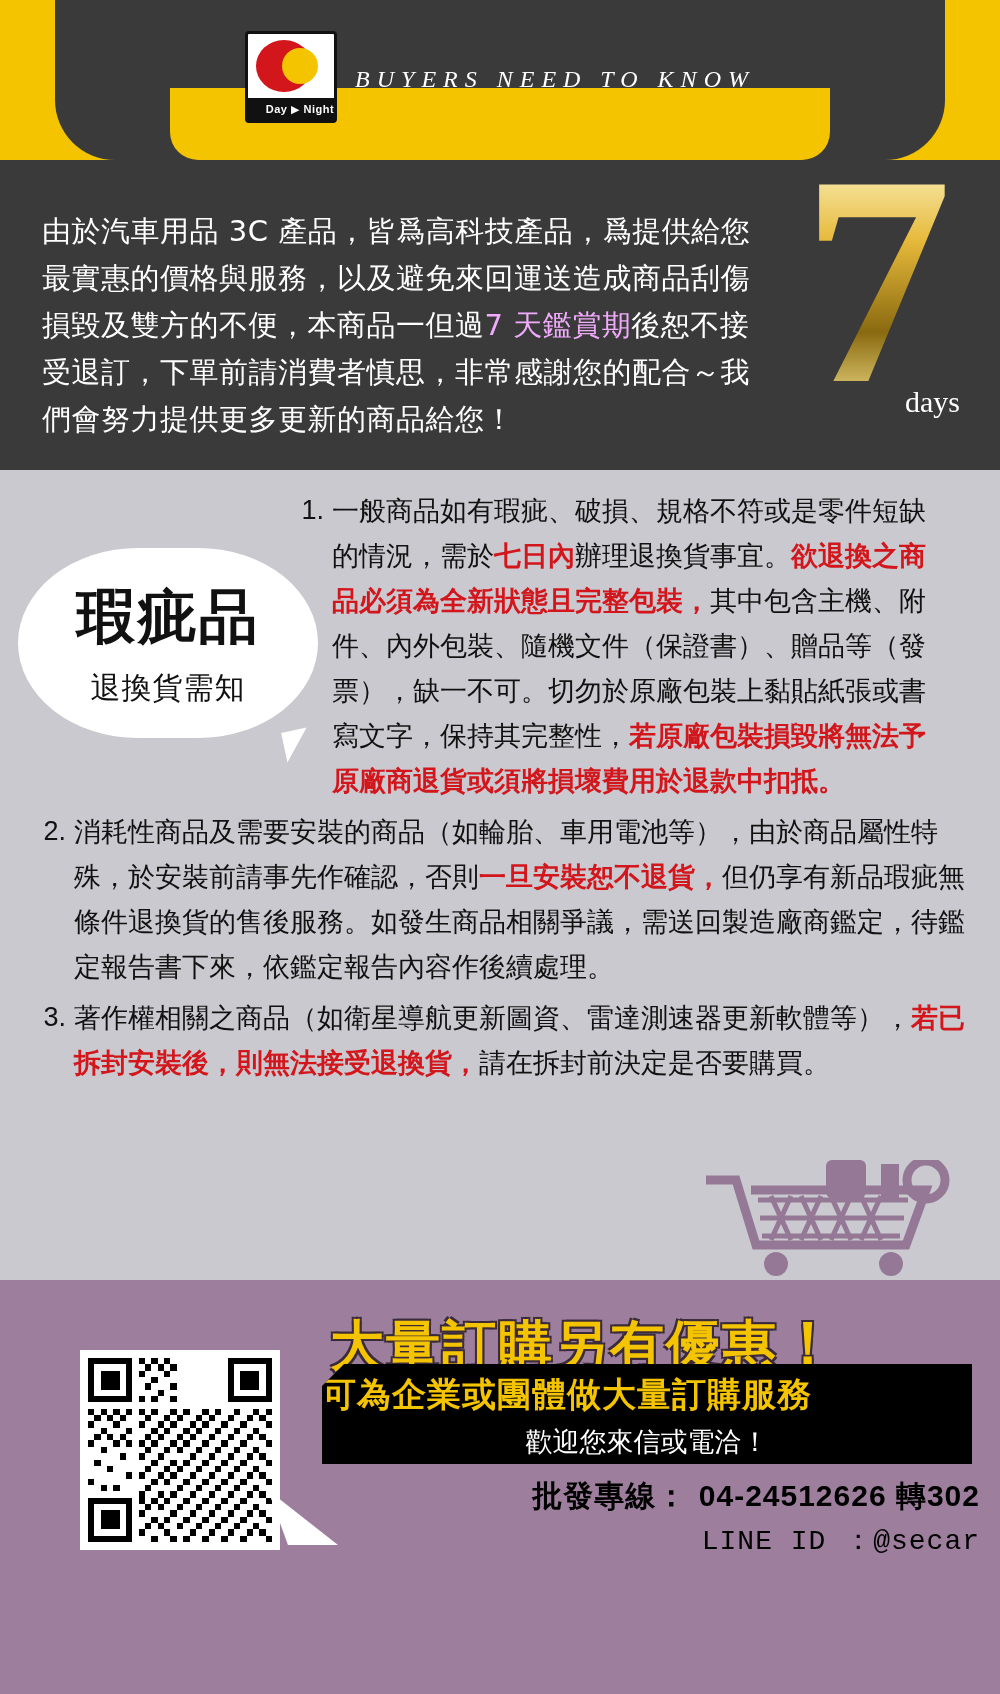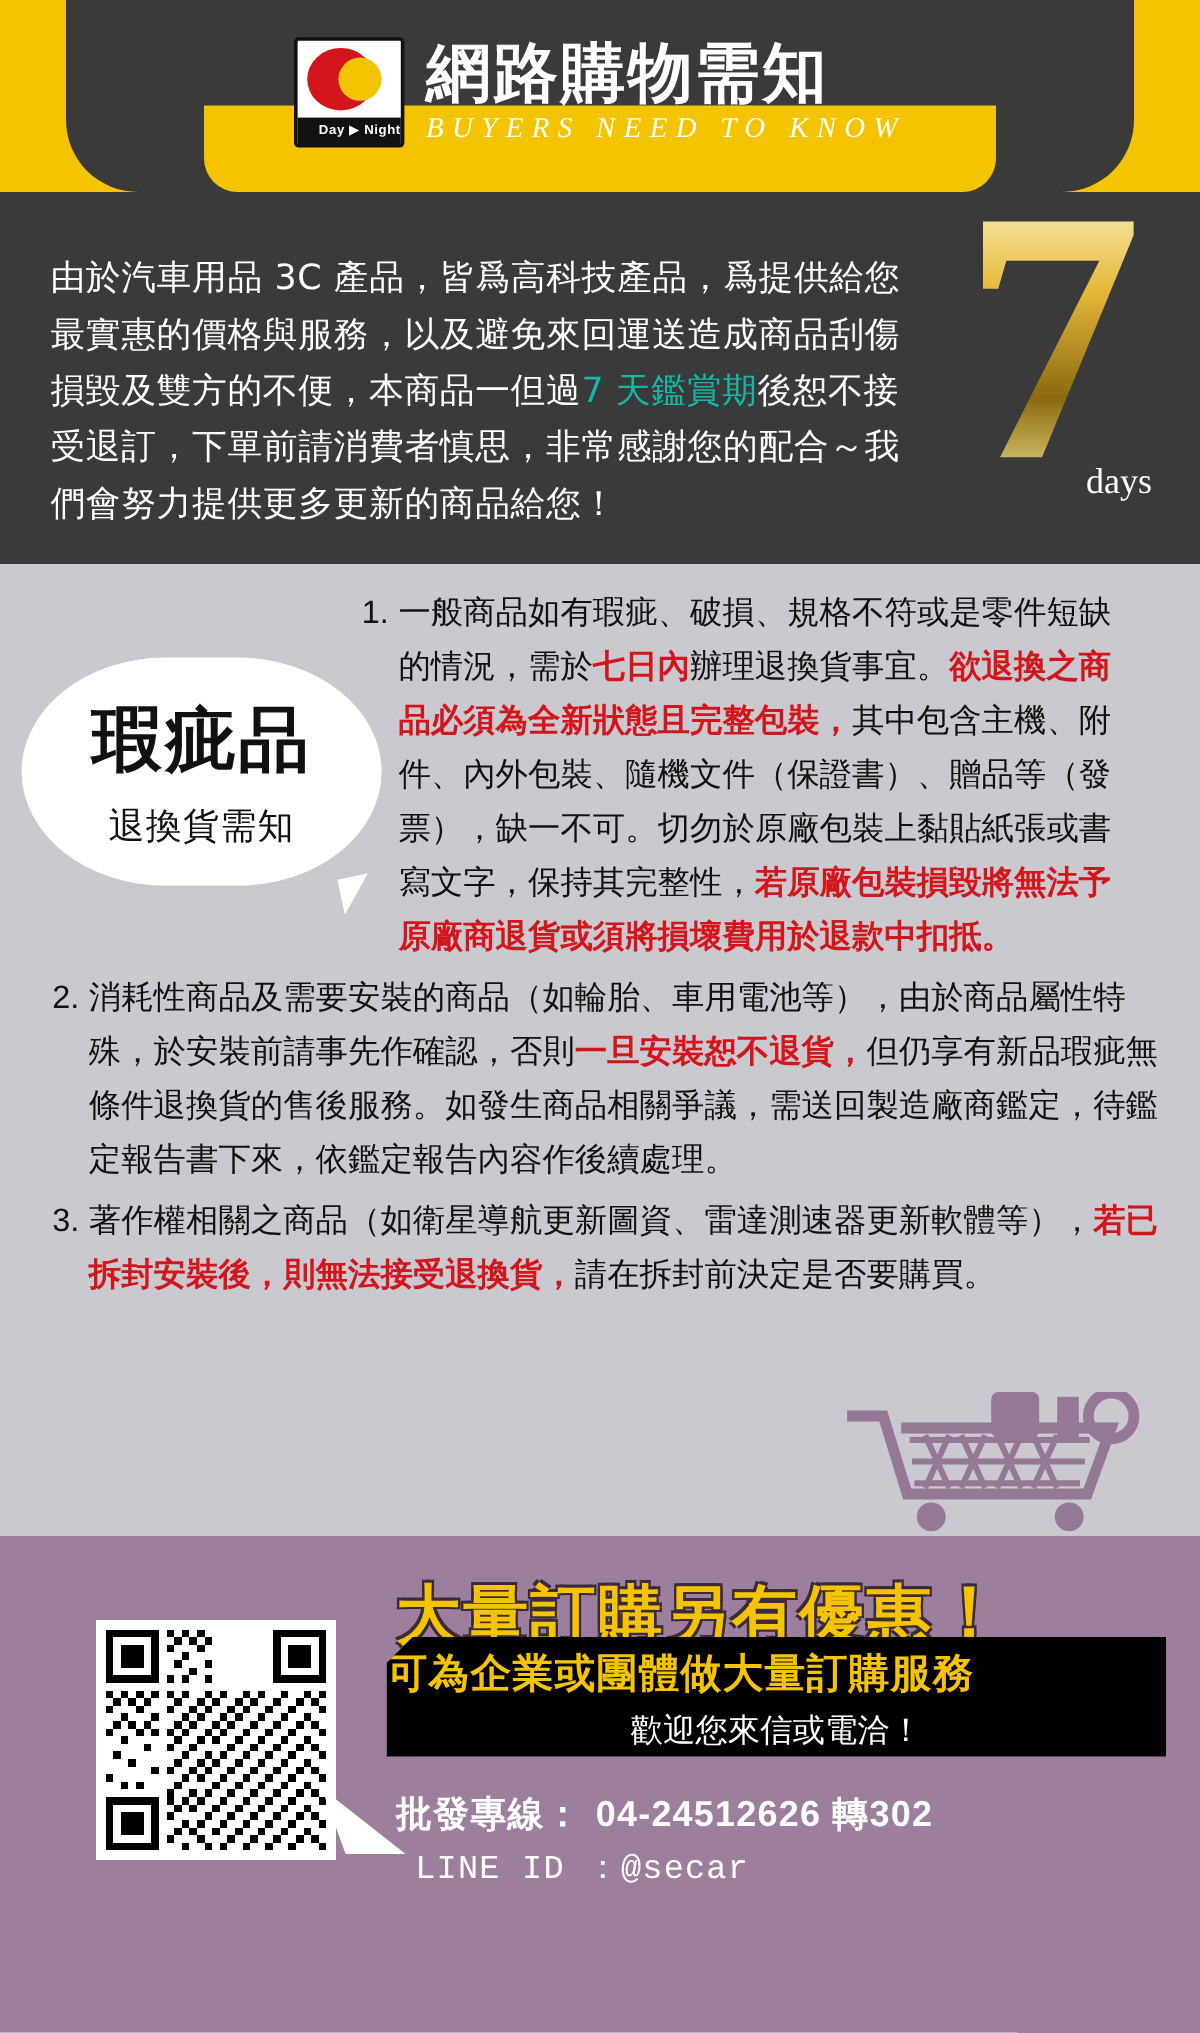--- a/index.html
+++ b/index.html
@@ -76,21 +76,21 @@
   }
   .days{
     position:absolute;right:40px;top:385px;color:#ffffff;
     font-size:30px;font-family:"Liberation Serif","DejaVu Serif",serif;
   }
   .header-text{
     position:absolute;left:42px;top:208px;width:720px;
     color:#ffffff;font-size:29px;line-height:47px;letter-spacing:.5px;
     font-family:"DejaVu Sans","Liberation Sans",sans-serif;
   }
-  .hl-yellow{color:#14b8a6;}
+  .hl-yellow{color:#f0abfc;}
 
   
   .mid{
     position:absolute;left:0;top:470px;width:1000px;height:810px;
     background:#c9c9cf;overflow:hidden;
   }
   .bubble{
     position:absolute;left:18px;top:78px;width:300px;height:190px;
     background:#ffffff;border-radius:120px/95px;
     display:flex;flex-direction:column;align-items:center;justify-content:center;
@@ -157,22 +157,23 @@
   }
   .qr{
     position:absolute;left:80px;top:70px;width:200px;height:200px;
     background:#ffffff;padding:8px;box-sizing:border-box;
   }
   .qr-inner{width:100%;height:100%;}
   .qr-callout{
     position:absolute;left:268px;top:210px;width:70px;height:60px;
   }
   .contacts{
-    position:absolute;left:330px;top:212px;width:650px;color:#ffffff;
-    font-family:"DejaVu Sans","Liberation Sans",sans-serif;
+    position:absolute;left:330px;top:196px;width:650px;color:#000000;
+    font-family:"DejaVu Sans","Liberation Sans",sans-serif;
+    text-align:right;
   }
   .contacts .c1{font-size:30px;font-weight:700;letter-spacing:1px;margin-bottom:4px;}
   .contacts .c2{font-size:28px;letter-spacing:1px;margin-bottom:2px;
     font-family:"Liberation Mono","DejaVu Sans Mono",monospace;margin-left:16px;}
   .contacts .c3{font-size:27px;letter-spacing:1px;
     font-family:"Liberation Mono","DejaVu Sans Mono",monospace;}
   .tel-num{font-family:"Liberation Sans",sans-serif;}
 </style>
 </head>
 <body>
@@ -186,21 +187,20 @@
 
     <div class="brand-row">
       <div class="logo">
         <div class="circ">
           <div class="red"></div>
           <div class="yellow"></div>
         </div>
         <div class="tag">Day ▶ Night</div>
       </div>
       <div class="title-block">
-        <div class="title-cn">網路購物需知</div>
         <div class="title-en">BUYERS  NEED  TO  KNOW</div>
       </div>
     </div>
 
     <div class="big7">7</div>
     <div class="days">days</div>
 
     <div class="header-text">
       <span>由於汽車用品 3C 產品，皆爲高科技產品，爲提供給您最實惠的價格與服務，以及避免來回運送造成商品刮傷損毀及雙方的不便，本商品一但過</span><span class="hl-yellow">7 天鑑賞期</span><span>後恕不接受退訂，下單前請消費者慎思，非常感謝您的配合～我們會努力提供更多更新的商品給您！</span>
     </div>

